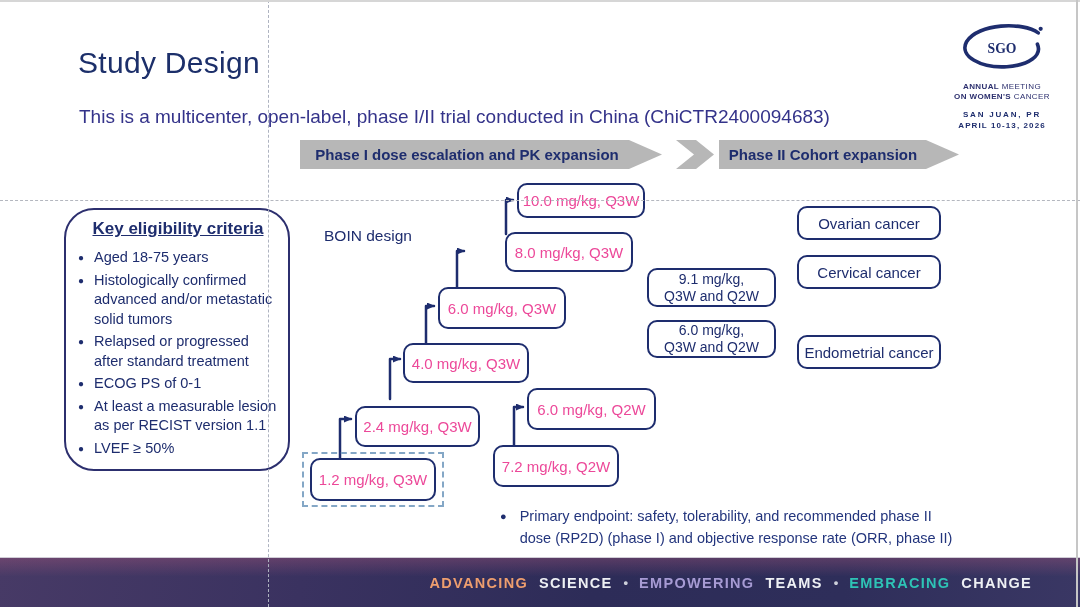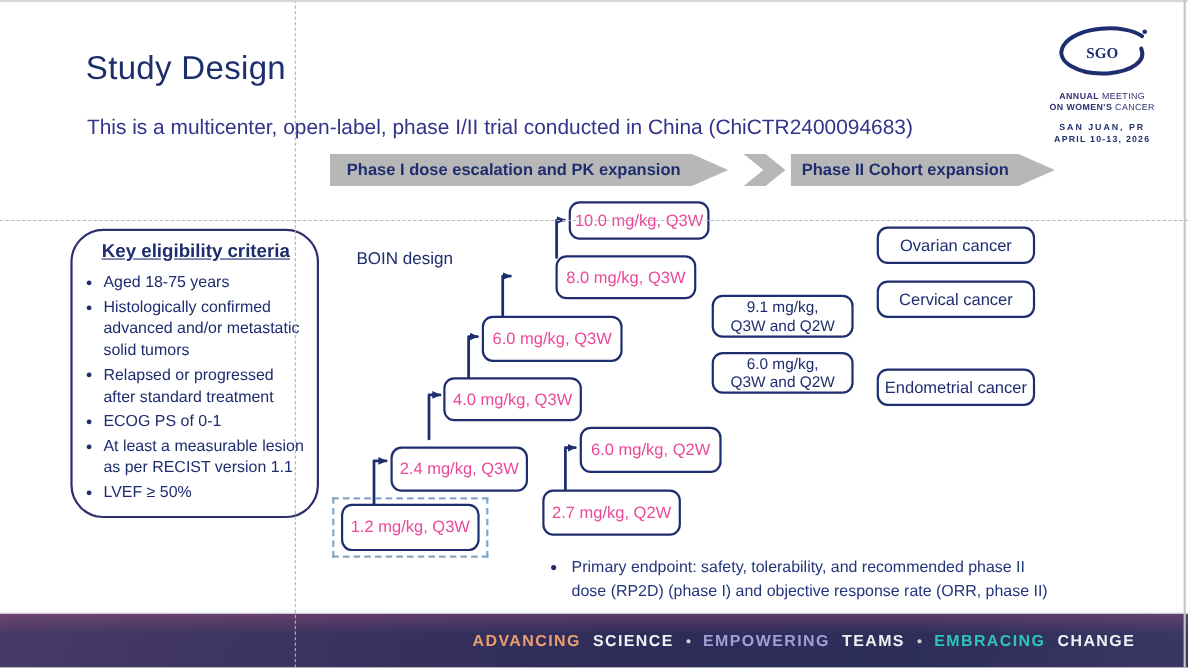--- a/index.html
+++ b/index.html
@@ -154,21 +154,21 @@
 
   <div class="dose-box b10">10.0 mg/kg, Q3W</div>
   <div class="dose-box b8">8.0 mg/kg, Q3W</div>
   <div class="dose-box b6">6.0 mg/kg, Q3W</div>
   <div class="dose-box b4">4.0 mg/kg, Q3W</div>
   <div class="dose-box b24">2.4 mg/kg, Q3W</div>
   <div class="dashed-wrap">
     <div class="dose-box b12">1.2 mg/kg, Q3W</div>
   </div>
   <div class="dose-box b6q2">6.0 mg/kg, Q2W</div>
-  <div class="dose-box b4q2">2.7 mg/kg, Q2W</div>
+  <div class="dose-box b4q2">7.2 mg/kg, Q2W</div>
 
   <div class="exp-box exp1">9.1 mg/kg,
 Q3W and Q2W</div>
   <div class="exp-box exp2">6.0 mg/kg,
 Q3W and Q2W</div>
 
   <div class="cohort-box c1">Ovarian cancer</div>
   <div class="cohort-box c2">Cervical cancer</div>
   <div class="cohort-box c3">Endometrial cancer</div>
 

